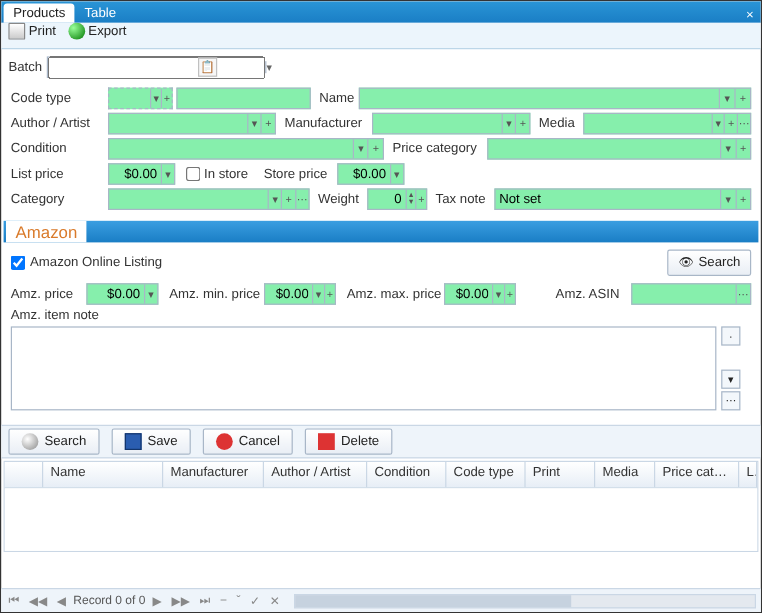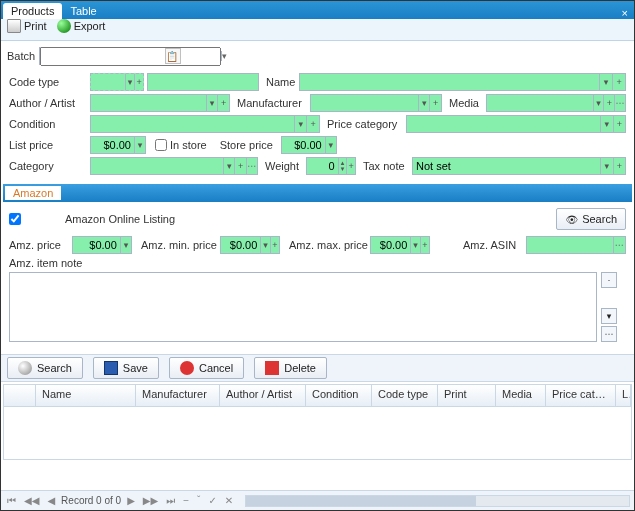--- a/index.html
+++ b/index.html
@@ -32,23 +32,23 @@
 .lbl { color:#333; font-size:11px; white-space:nowrap; }
 .inpwrap { border:1px solid #a8b6c7; height:18px; background:#86efac; display:flex; align-items:center; }
 .inpwrap.dotted { border-style:dashed; }
 .inpwrap input { border:none; outline:none; width:100%; height:100%; font-size:11px; padding: 0 3px; background:transparent; }
 .btnlet { width:14px; height:16px; border-left:1px solid #a8b6c7; display:flex; align-items:center; justify-content:center; font-size:9px; color:#555; cursor:pointer; }
 .btnlet.dop::before{content:"▾";} .btnlet.plus::before{content:"+";} .btnlet.dots::before{content:"⋯";}
 .chk { width:12px; height:12px; }
 
 
 .section-header { background: linear-gradient(#3a9ee1,#1a7ec5); color:#fff; height:18px; display:flex; align-items:center; margin:4px 2px 0 2px; }
-.section-tab { background:#fff; color:#d97a2a; padding:1px 8px; margin-left:2px; font-size:11px; }
+.section-tab { background:#fff; color:#d97a2a; padding:1px 8px; margin-left:2px; font-size:14px; }
 .amazon-body { padding:6px 8px; }
-.amazon-top { display:flex; align-items:center; margin-bottom:6px;gap:40px; }
+.amazon-top { display:flex; align-items:center; margin-bottom:6px; }
 .searchbtn { height:22px; border:1px solid #a8b6c7; background:linear-gradient(#fff,#e9eef5); display:flex; align-items:center; gap:4px; padding: 0 8px; cursor:pointer; border-radius:2px; }
 .note-area { width: 588px; height:70px; border:1px solid #a8b6c7; background:#fff; resize:none; font-size:11px; padding:2px; }
 .note-side { display:flex; flex-direction:column; gap:2px; margin-left:4px; }
 .sq { width:16px; height:16px; border:1px solid #a8b6c7; background:#f3f7fb; font-size:9px; display:flex; align-items:center; justify-content:center; cursor:pointer; }
 
 
 .actionbar { height:28px; background:#eef4fa; border-top:1px solid #cad7e5; border-bottom:1px solid #cad7e5; display:flex; align-items:center; padding:0 6px; gap:10px; margin-top:6px; }
 .abtn { height:22px; border:1px solid #a8b6c7; background:linear-gradient(#fff,#e9eef5); display:flex; align-items:center; gap:5px; padding:0 10px; cursor:pointer; border-radius:2px; }
 .aicn { width:14px; height:14px; display:inline-block; }
 .ic-search{background:radial-gradient(circle at 35% 35%,#fff,#888);border-radius:50%;} 

